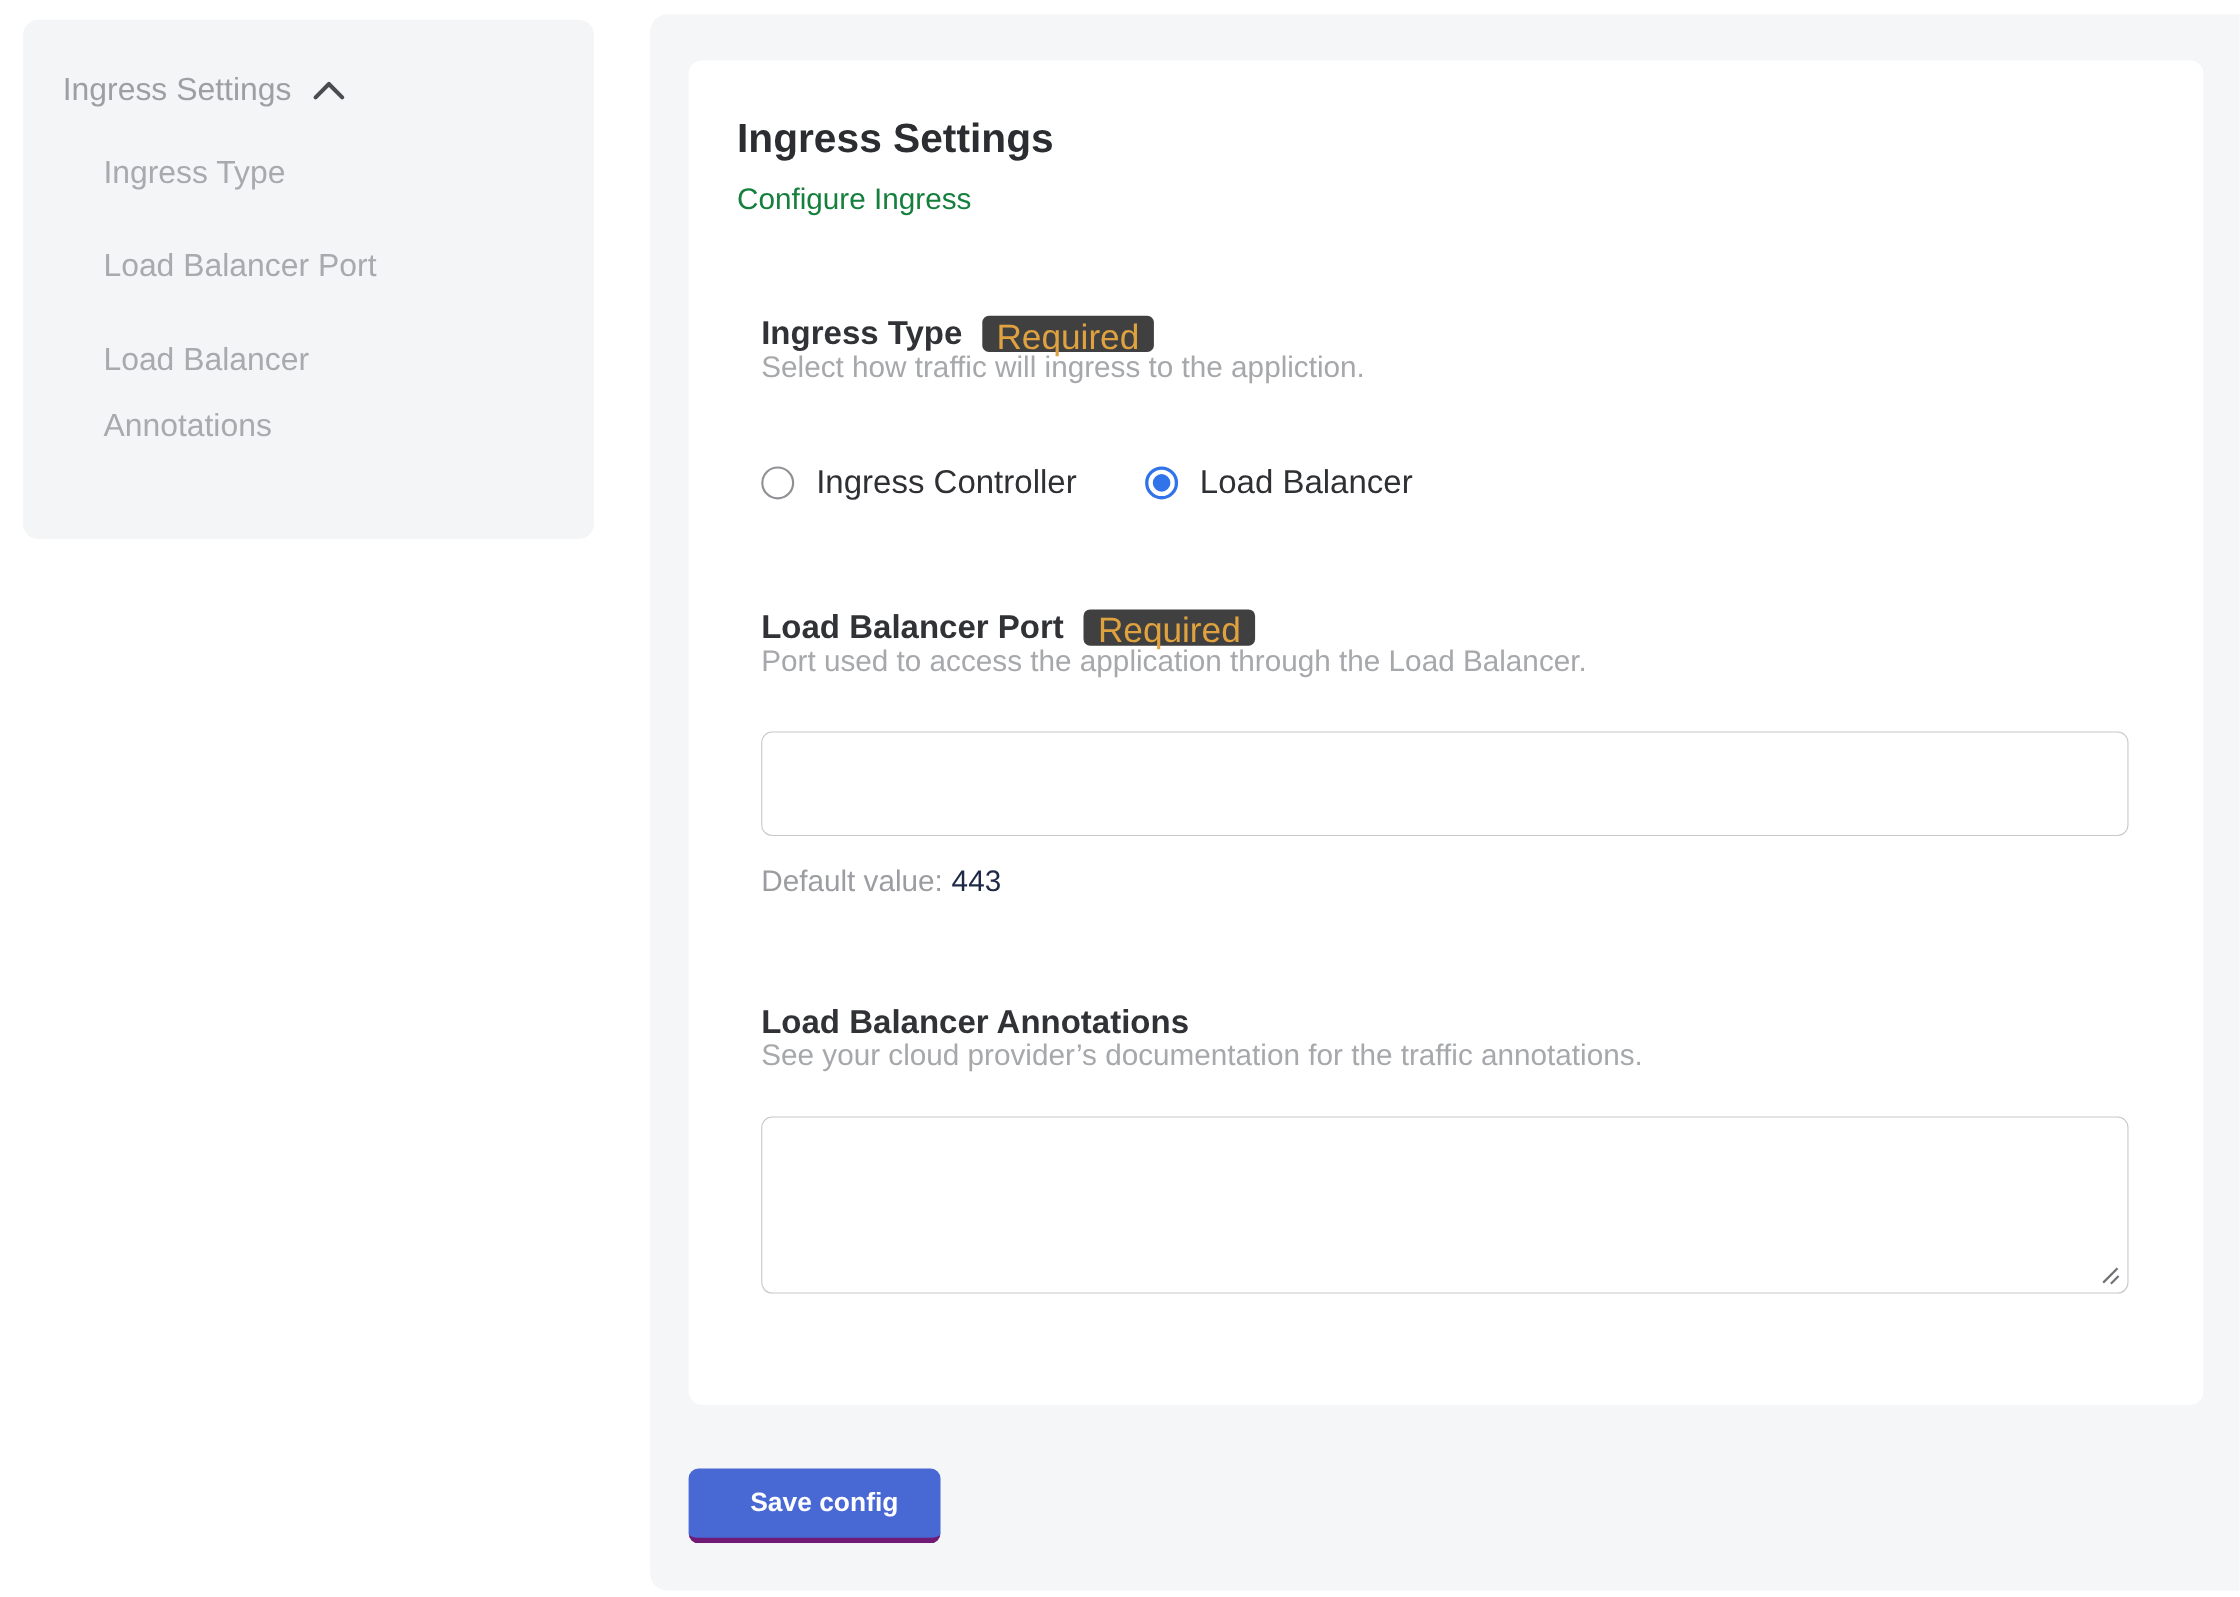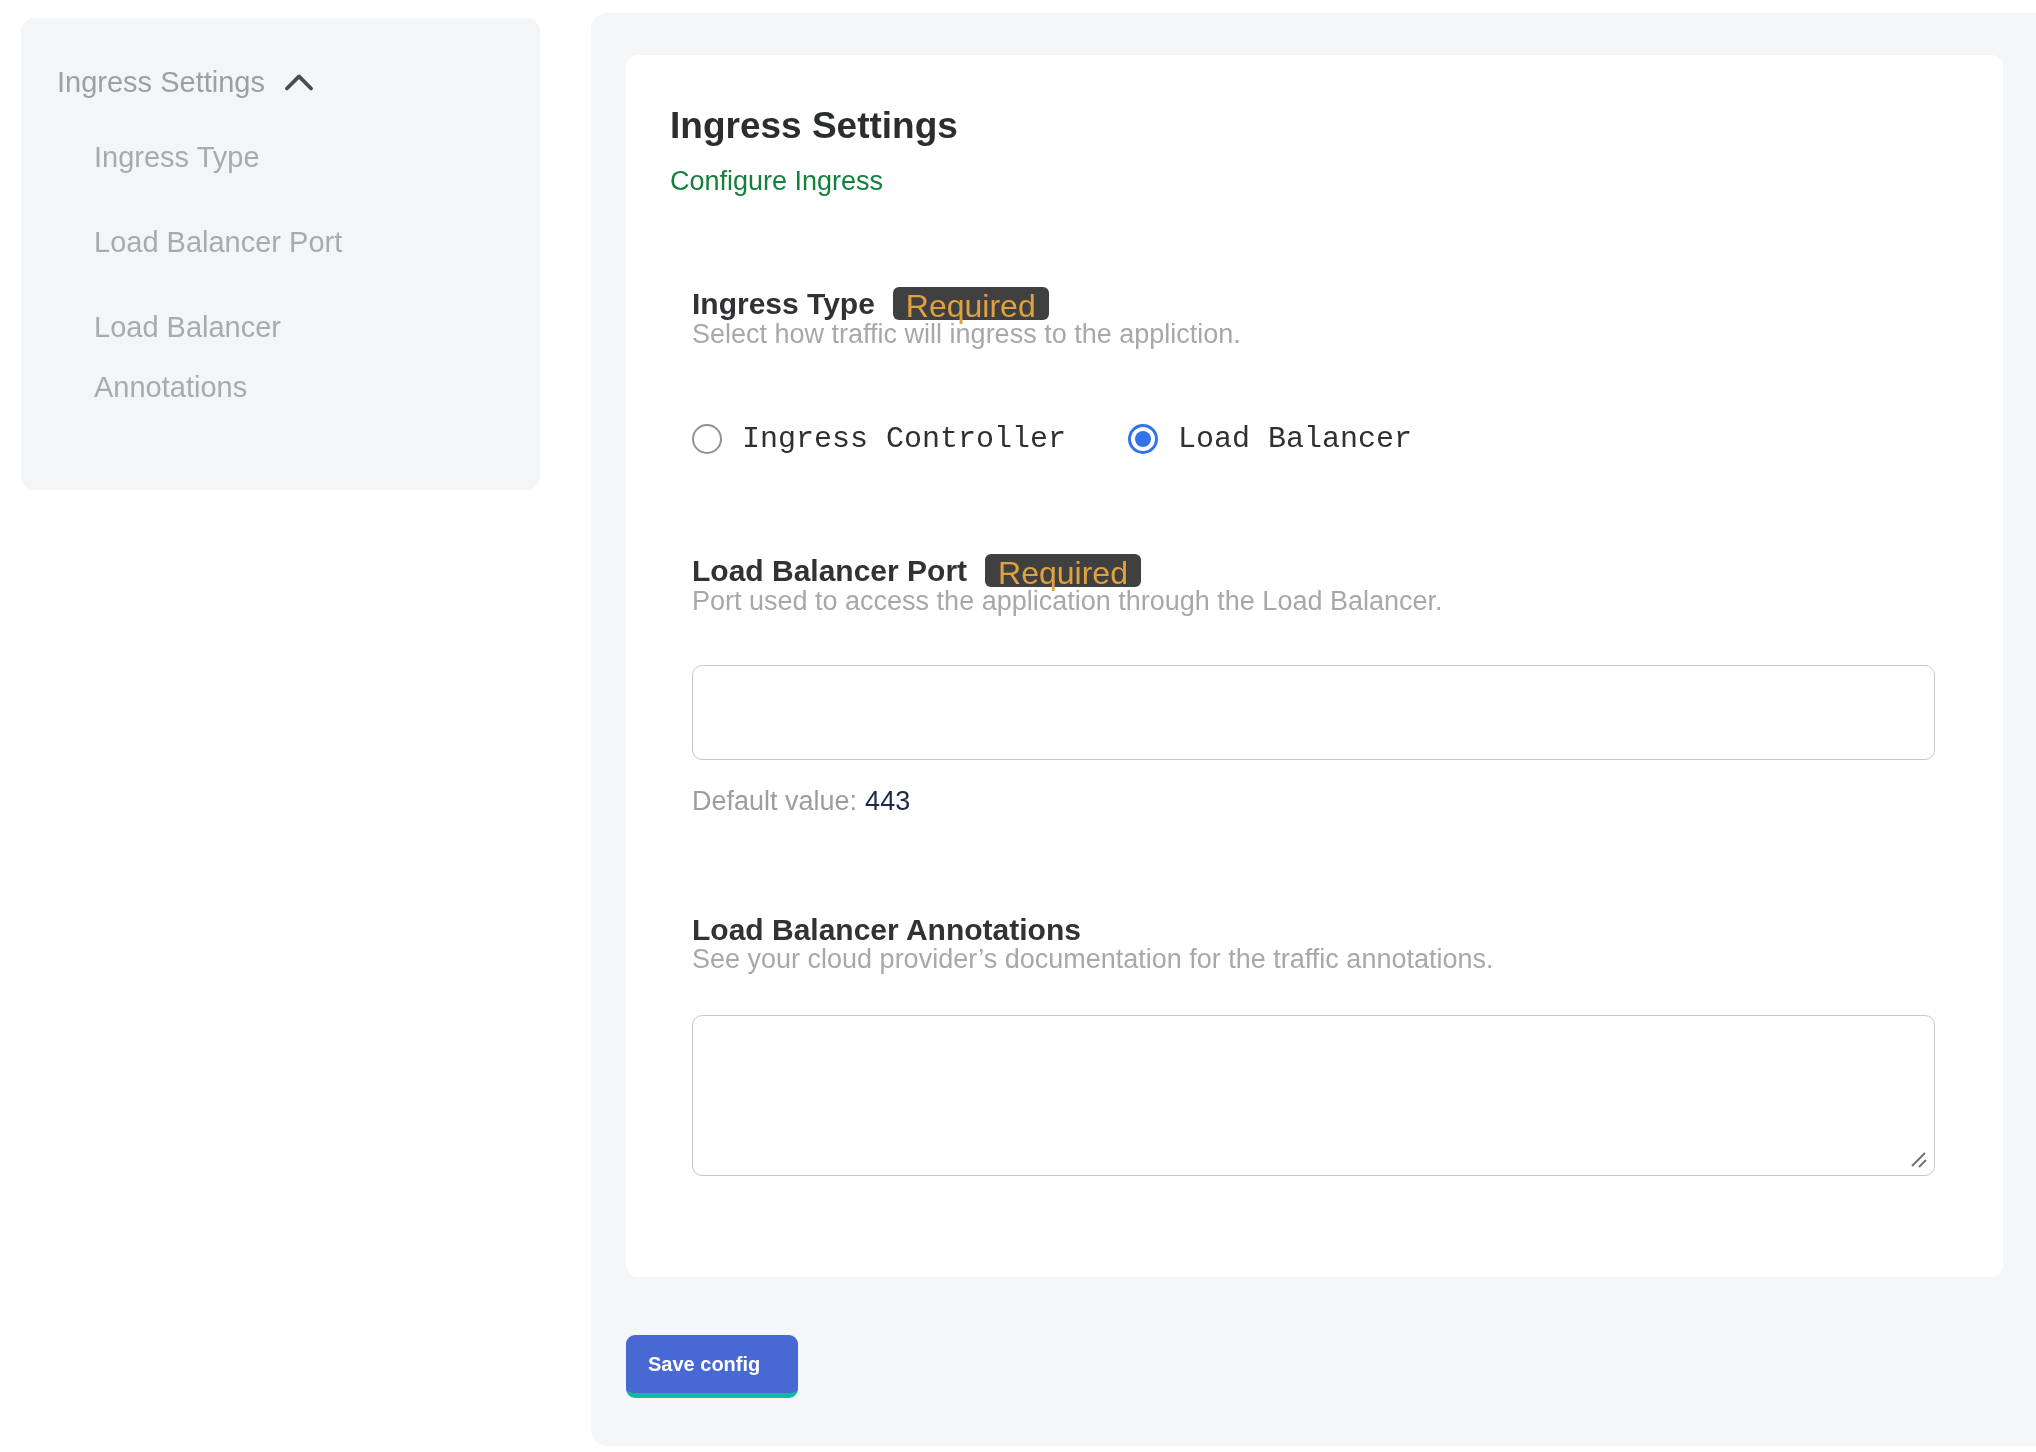--- a/index.html
+++ b/index.html
@@ -66,21 +66,21 @@
   .radio-control {
     width:30px; height:30px; border:2px solid #8f9194; border-radius:50%;
     background:#fff; position:relative; flex:0 0 auto;
   }
   .radio-control.checked { border:3px solid #3173e8; }
   .radio-control.checked::after {
     content:""; position:absolute; left:50%; top:50%;
     transform:translate(-50%,-50%);
     width:16px; height:16px; border-radius:50%; background:#3173e8;
   }
-  .radio-label { font-size:30px; line-height:30px; font-weight:500; color:#2e3033; margin-left:20px;font-family:Liberation Mono, monospace; }
+  .radio-label { font-size:30px; line-height:30px; font-weight:500; color:#2e3033; margin-left:20px; }
 
   .text-input {
     display:block; width:100%; height:95px; margin-top:50px;
     border:1.5px solid #c7c8ca; border-radius:10px; background:#fff;
     font-family:inherit; font-size:28px; padding:0 20px; outline:none; color:#2e3033;
   }
   .default-note { font-size:27px; line-height:27px; color:#9b9da0; margin-top:28px; }
   .default-value { color:#1f2a48; font-weight:400; margin-left:8px; }
 
   .textarea-wrap { position:relative; margin-top:42px; }
@@ -89,23 +89,23 @@
     border:1.5px solid #c7c8ca; border-radius:10px; background:#fff;
     resize:none; outline:none;
     font-family:inherit; font-size:28px; padding:14px 20px; color:#2e3033;
   }
   .resize-handle { position:absolute; right:6px; bottom:6px; width:22px; height:22px; }
   .resize-handle svg { display:block; width:22px; height:22px; }
 
   .save-btn {
     position:absolute; left:35px; top:1322px;
     background:#4868d4; color:#ffffff;
-    border:none; border-bottom:5px solid #14b8a6; border-radius:9px;
-    font-family:inherit; font-size:20px; font-weight:700;
-    padding:18px 38px 17px 22px; cursor:pointer;
+    border:none; border-bottom:5px solid #701a75; border-radius:9px;
+    font-family:inherit; font-size:24px; font-weight:700;
+    padding:18px 38px 17px 56px; cursor:pointer;
   }
 </style>
 </head>
 <body>
 
 <nav class="sidebar">
   <div class="sidebar-header">
     <span>Ingress Settings</span>
     <span class="chevron">
       <svg viewBox="0 0 28 20" fill="none">

